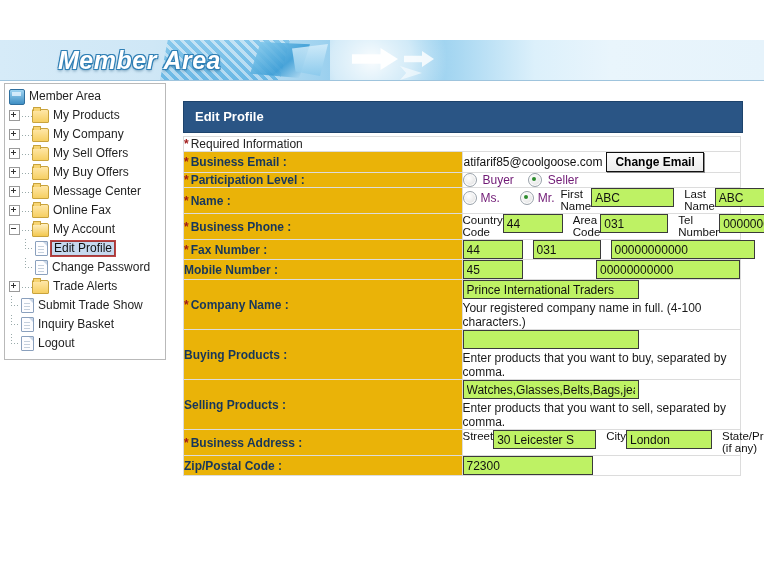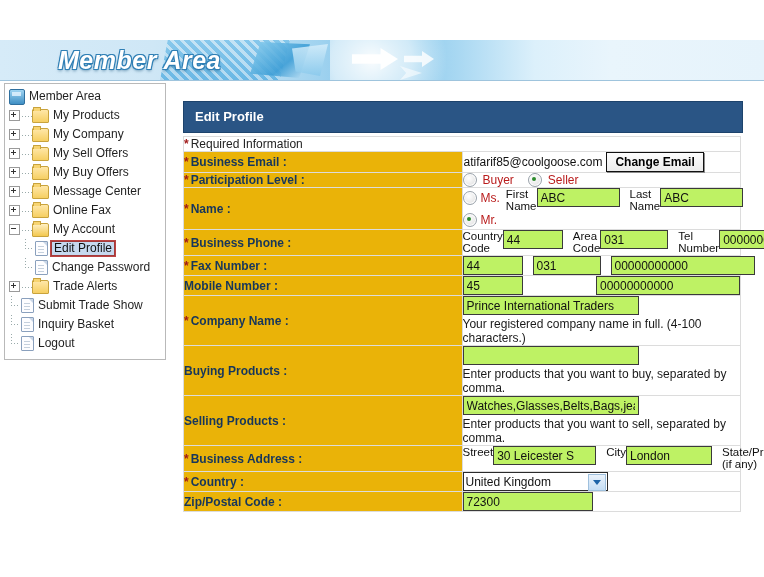--- a/index.html
+++ b/index.html
@@ -158,24 +158,24 @@
   }
 
   .radiorow{display:flex;align-items:center;gap:6px;}
   .radio{
     width:12px;height:12px;border-radius:50%;flex:0 0 auto;position:relative;
     background:radial-gradient(circle at 40% 35%,#ffffff,#e6e6e6 70%);
     border:1px solid #9aa3ab;box-shadow:inset 0 0 0 1px #fff;
   }
   .radio.on:after{content:"";position:absolute;left:3px;top:3px;width:4px;height:4px;
     border-radius:50%;background:#2e8b2e;}
-  .rtext{font-size:12px;color:#b91c1c;}
+  .rtext{font-size:12px;color:#701a75;}
 
   .namegrid{display:flex;align-items:flex-start;gap:0;}
-  .radiocol{display:flex;flex-direction:column;gap:3px;padding-right:6px;}
+  .radiocol{display:flex;flex-direction:row;gap:20px;padding-right:6px;}
   .rline{display:flex;align-items:center;gap:4px;height:19px;}
   .fieldcol{display:flex;}
   .colgroup{display:flex;gap:10px;}
 
   select.sel{
     font-family:"Liberation Sans",sans-serif;font-size:12px;color:#111;
     border:1px solid #2b2b2b;background:#fff;height:19px;padding:0 2px;
     -webkit-appearance:none;appearance:none;
     background-image:linear-gradient(to bottom,#fff,#fff);
   }
@@ -466,33 +466,20 @@
               <input class="txt w-city" type="text" value="London" style="">
             </div>
             <div class="fieldcol">
               <span class="sublabel">State/Province (if any)</span>
               <input class="txt w-state" type="text" value="" style="">
             </div>
           </div>
         </td>
       </tr>
 
-      <tr>
-        <td class="labelcell">
-          <span class="req">*</span><span>Country :</span>
-        </td>
-        <td class="fieldcell">
-          <span class="selwrap">
-            <select class="sel w-country">
-              <option>United Kingdom</option>
-            </select>
-            <span class="arrowbtn"></span>
-          </span>
-        </td>
-      </tr>
 
       <tr>
         <td class="labelcell">
           <span>Zip/Postal Code :</span>
         </td>
         <td class="fieldcell">
           <input class="txt w-zip" type="text" value="72300" style="">
         </td>
       </tr>
 

